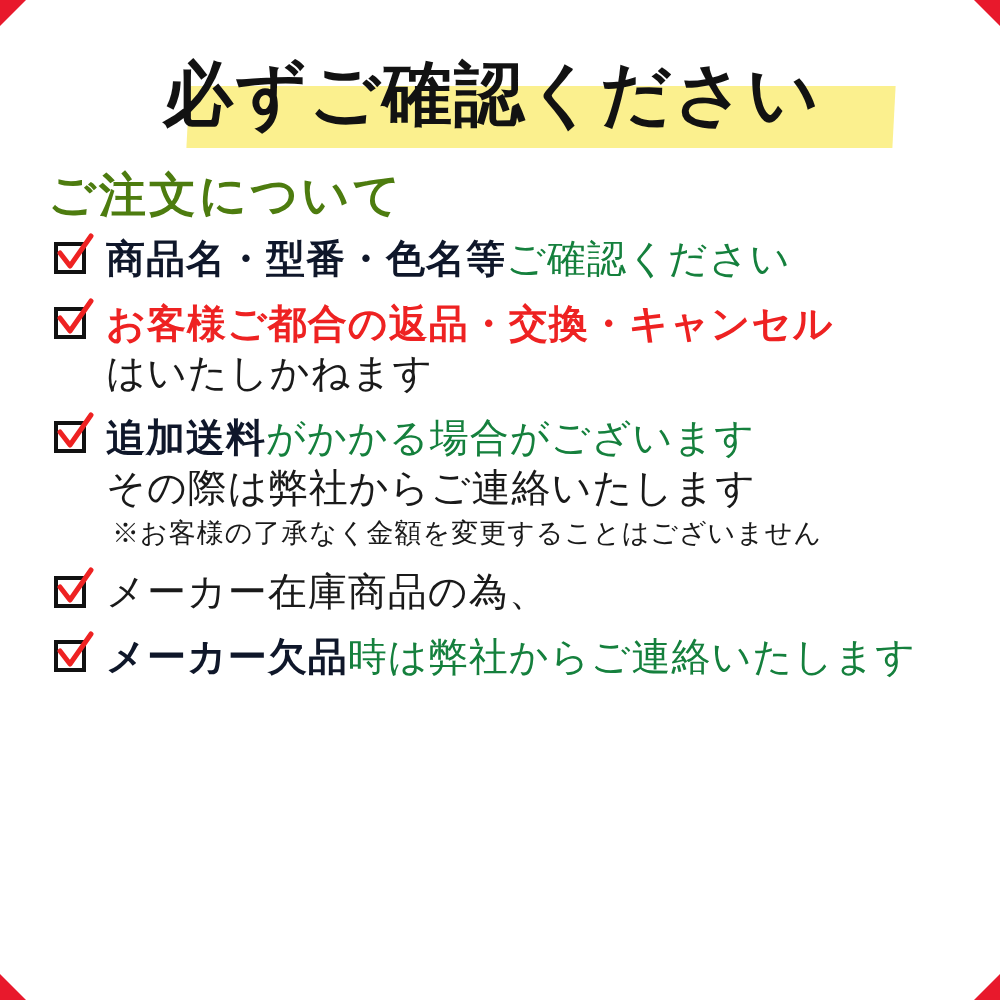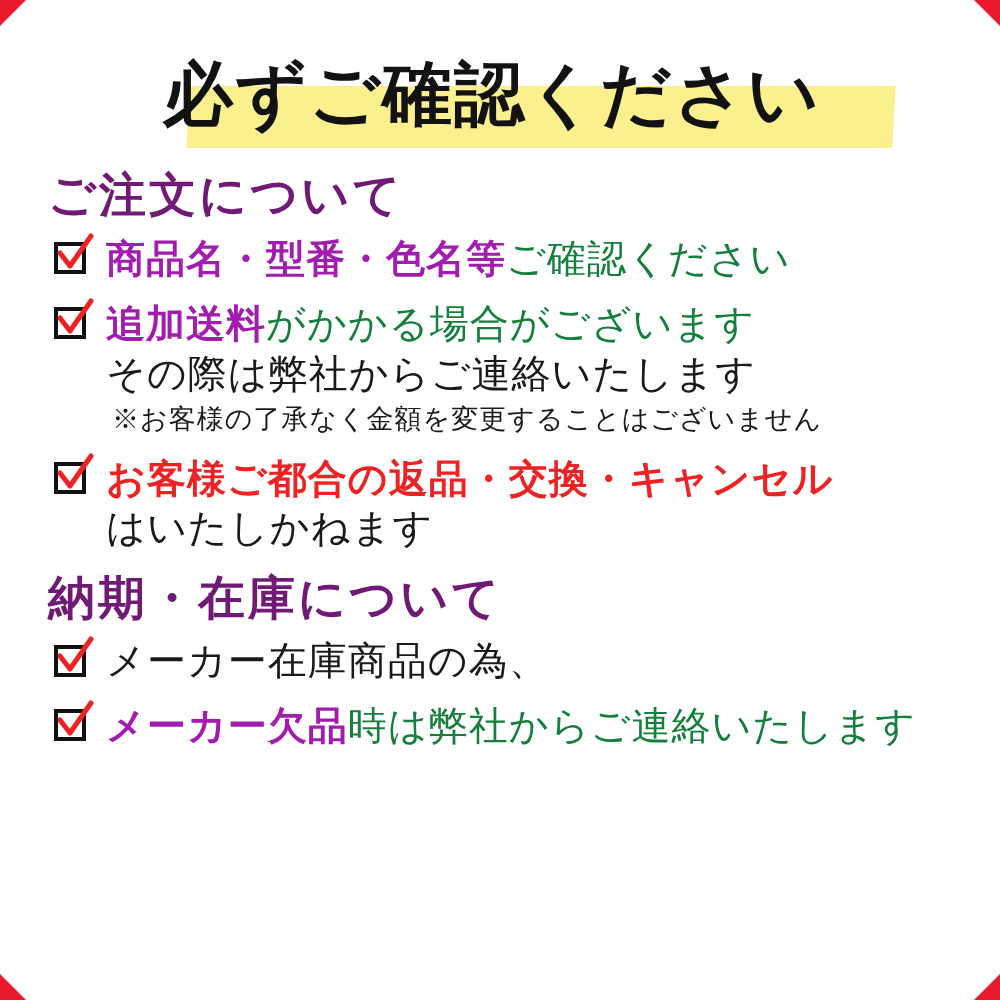--- a/index.html
+++ b/index.html
@@ -75,21 +75,21 @@
     letter-spacing: 2px;
     color: #121212;
     line-height: 100px;
     font-family: "DejaVu Serif", serif;
   }
 
   
   .section-heading {
     font-size: 47px;
     font-weight: bold;
-    color: #701a75;
+    color: #4d7c0f;
     letter-spacing: 3px;
     margin: 10px 0 6px 8px;
     font-family: Liberation Sans, sans-serif;
   }
 
   
   .row {
     display: flex;
     align-items: flex-start;
     margin: 0 0 14px 0;
@@ -126,21 +126,21 @@
     letter-spacing: 1px;
     color: #1a1a1a;
     white-space: nowrap;
     font-family: "DejaVu Serif", serif;
   }
   .line.red {
     color: #ee2222;
     font-weight: bold;
   }
   .line.mixed .r {
-    color: #a21caf;
+    color: #0f172a;
     font-weight: bold;
   }
   .line.mixed .k {
     color: #15803d;
     font-weight: normal;
   }
   .note {
     font-size: 27px;
     line-height: 40px;
     letter-spacing: 1px;
@@ -183,44 +183,43 @@
     </div>
 
     <div class="row">
       <div class="check">
         <div class="box"></div>
         <svg class="tick" viewBox="0 0 38 40">
           <path d="M4 20 L14 33 L35 3" stroke="#ee2222" stroke-width="5" fill="none" stroke-linecap="round" stroke-linejoin="round"></path>
         </svg>
       </div>
       <div class="lines">
+        <div class="line red">お客様ご都合の返品・交換・キャンセル</div>
+        <div class="line">はいたしかねます</div>
+      </div>
+    </div>
+
+    <div class="row">
+      <div class="check">
+        <div class="box"></div>
+        <svg class="tick" viewBox="0 0 38 40">
+          <path d="M4 20 L14 33 L35 3" stroke="#ee2222" stroke-width="5" fill="none" stroke-linecap="round" stroke-linejoin="round"></path>
+        </svg>
+      </div>
+      <div class="lines">
         <div class="line mixed">
           <span class="r">追加送料</span><span class="k">がかかる場合がございます</span>
         </div>
         <div class="line">その際は弊社からご連絡いたします</div>
         <div class="note">※お客様の了承なく金額を変更することはございません</div>
       </div>
     </div>
-
-    <div class="row">
-      <div class="check">
-        <div class="box"></div>
-        <svg class="tick" viewBox="0 0 38 40">
-          <path d="M4 20 L14 33 L35 3" stroke="#ee2222" stroke-width="5" fill="none" stroke-linecap="round" stroke-linejoin="round"></path>
-        </svg>
-      </div>
-      <div class="lines">
-        <div class="line red">お客様ご都合の返品・交換・キャンセル</div>
-        <div class="line">はいたしかねます</div>
-      </div>
-    </div>
   </div>
 
   <div>
-    <div class="section-heading">納期・在庫について</div>
 
     <div class="row">
       <div class="check">
         <div class="box"></div>
         <svg class="tick" viewBox="0 0 38 40">
           <path d="M4 20 L14 33 L35 3" stroke="#ee2222" stroke-width="5" fill="none" stroke-linecap="round" stroke-linejoin="round"></path>
         </svg>
       </div>
       <div class="lines">
         <div class="line">メーカー在庫商品の為、</div>

